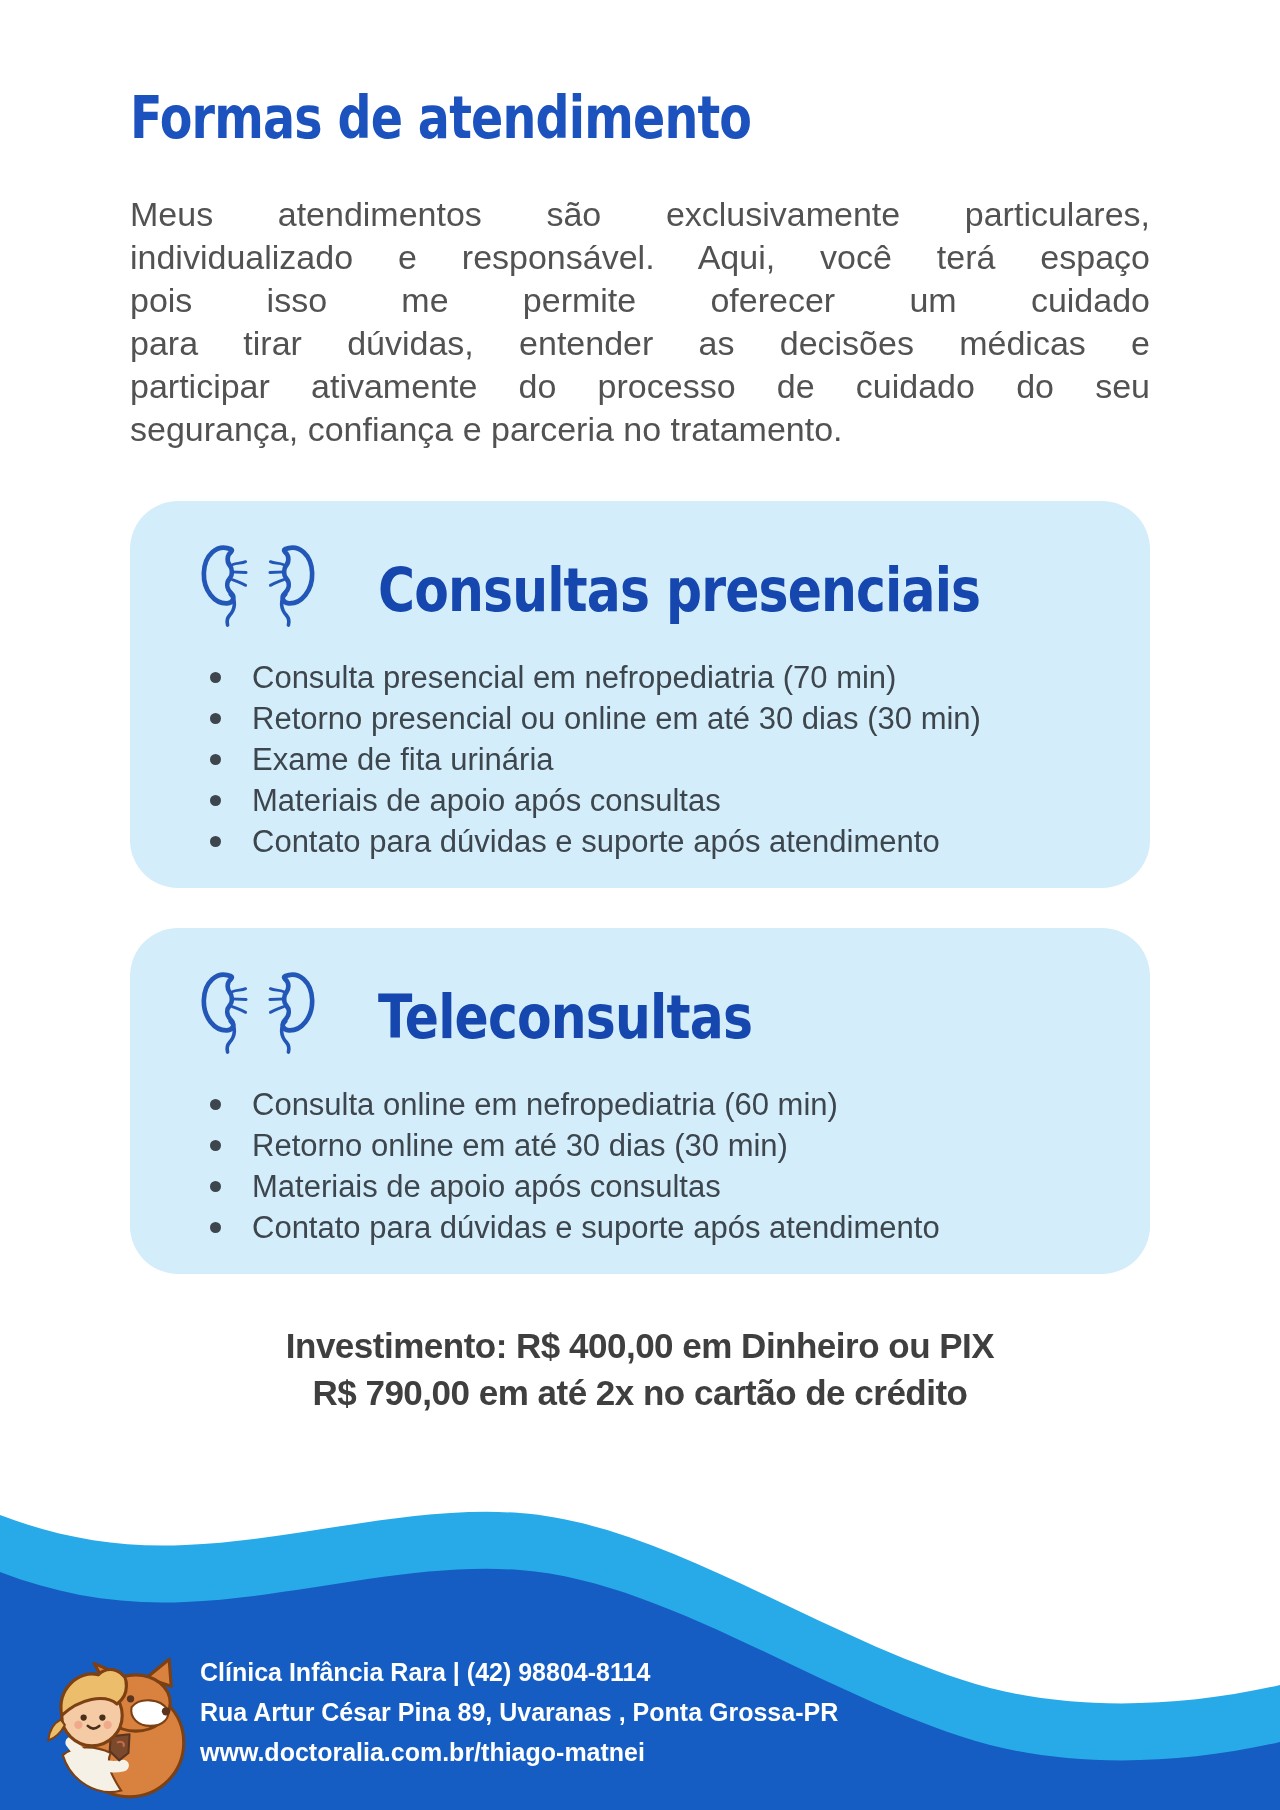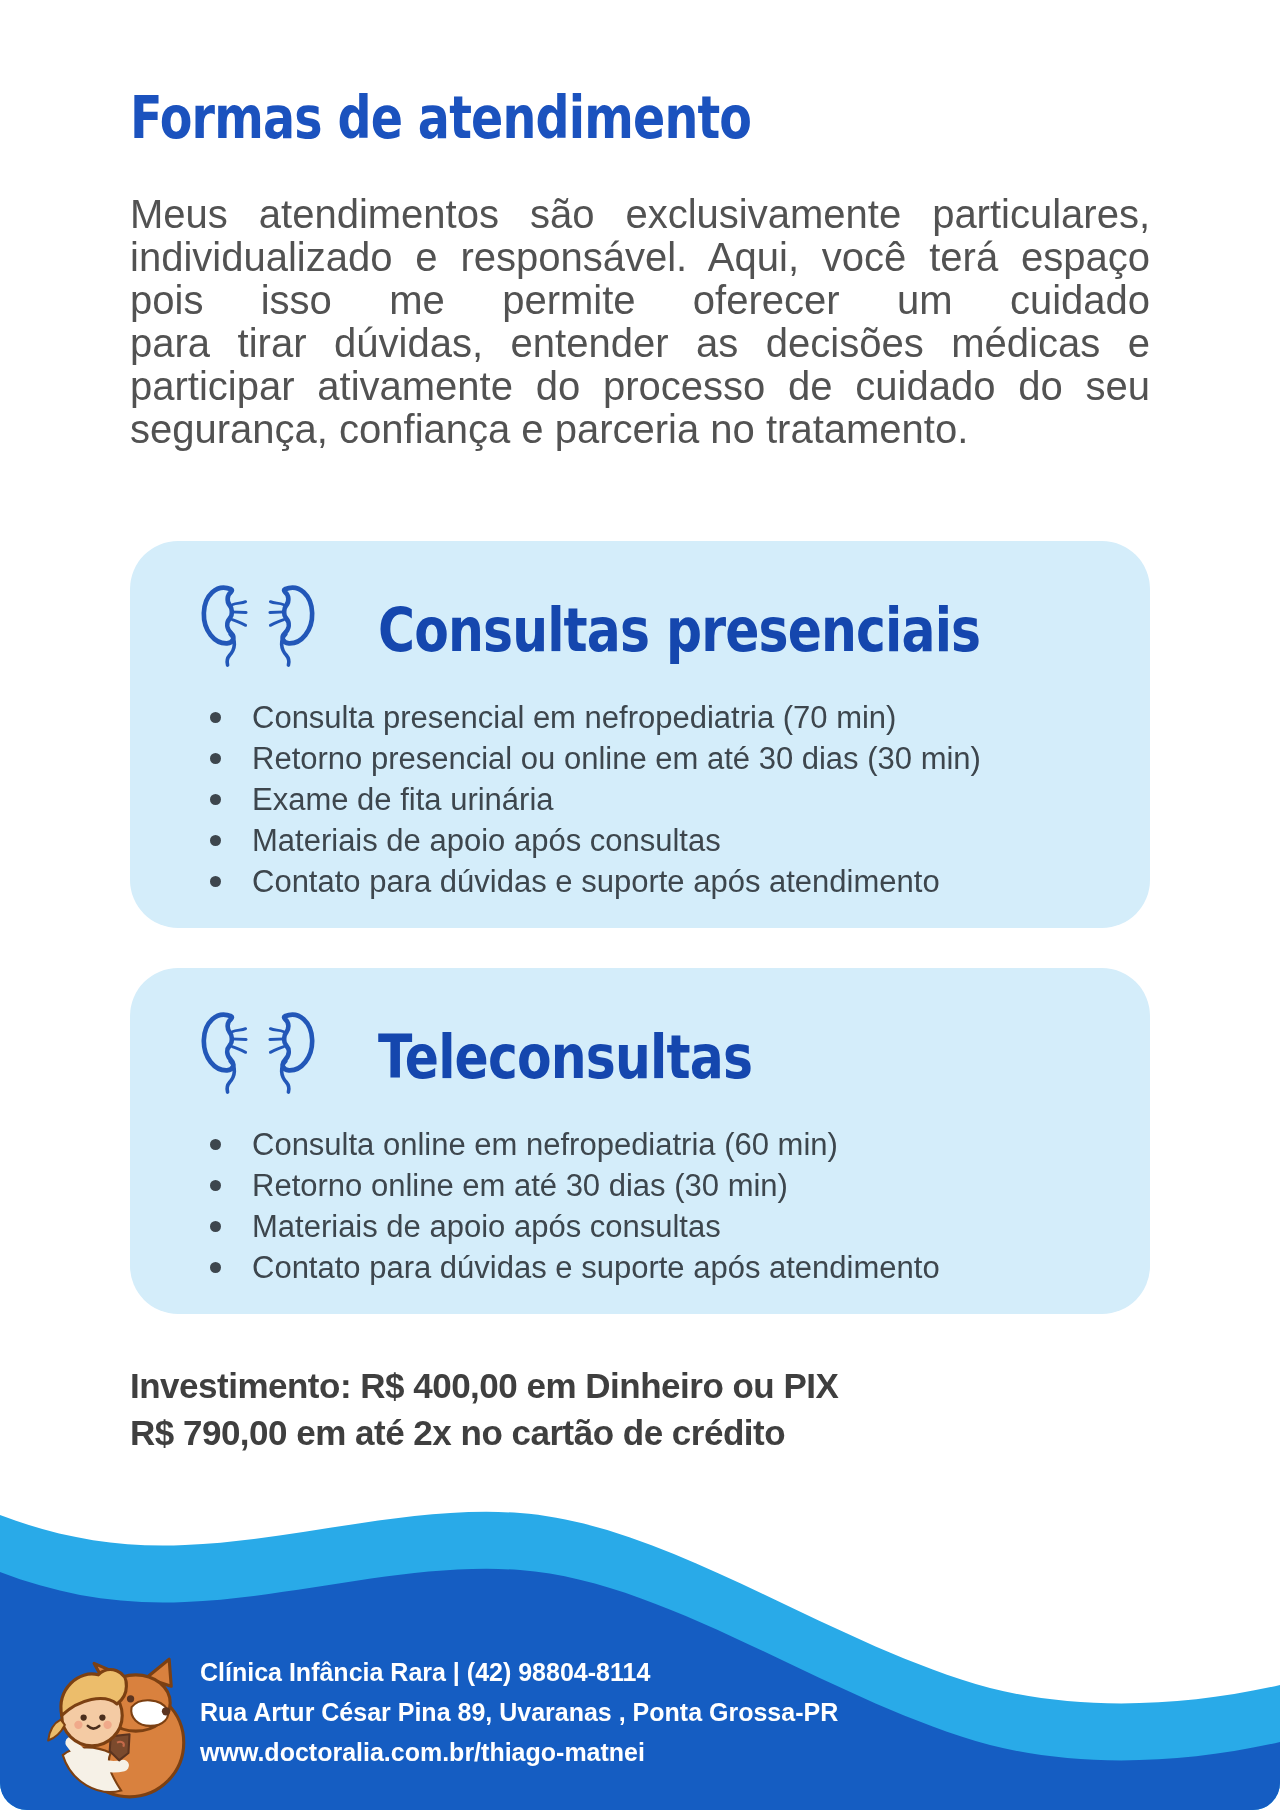--- a/index.html
+++ b/index.html
@@ -5,30 +5,30 @@
   :root{
     --title_blue:#1b52be; --heading_blue:#1547ae; --icon_blue:#2257b8;
     --card_bg:#d4edfa; --body_text:#525252; --bullet_text:#3d464d;
     --invest_text:#3f3f3f; --light_wave:#29aae8; --dark_wave:#155dc2;
     --footer_text:#ffffff;
   }
   *{margin:0;padding:0;box-sizing:border-box}
   html,body{background:#fff}
   .page{
     position:relative; width:1280px; height:1810px; background:#ffffff;
-    overflow:hidden; font-family:"Liberation Sans",sans-serif;border-radius:27px;
+    overflow:hidden; font-family:"Liberation Sans",sans-serif;
   }
   .content{ padding:88px 130px 0 130px; }
   h1.title{
     font-family:"DejaVu Sans",sans-serif; font-weight:bold;
     font-size:58px; line-height:1.05; color:var(--title_blue);
     letter-spacing:-1px; transform:scaleX(.82); transform-origin:left center;
     white-space:nowrap; margin-bottom:44px;
   }
-  .intro{ color:var(--body_text); font-size:40px; line-height:43px; margin-bottom:90px; }
+  .intro{ color:var(--body_text); font-size:34px; line-height:43px; margin-bottom:50px; }
   .para-line{ text-align:justify; text-align-last:justify; }
   .para-line.last{ text-align-last:left; }
   .card{
     background:var(--card_bg); border-radius:48px;
     padding:40px 68px 26px 68px; margin-bottom:40px;
   }
   .card-head{ display:flex; align-items:center; gap:60px; margin-bottom:18px; }
   .kidneys{ flex:0 0 auto; width:120px; height:98px; display:block; }
   .kidneys svg{ width:100%; height:100%; display:block; }
   h2.card-title{
@@ -39,21 +39,21 @@
   ul.bullets{ list-style:none; padding-left:6px; }
   ul.bullets li{
     position:relative; padding-left:48px; color:var(--bullet_text);
     font-size:31px; line-height:41px;
   }
   ul.bullets li::before{
     content:""; position:absolute; left:6px; top:15px; width:11px; height:11px;
     border-radius:50%; background:var(--bullet_text);
   }
   .invest{
-    margin-top:48px; text-align:left; color:var(--invest_text);
+    margin-top:48px; text-align:center; color:var(--invest_text);
     font-family:"Liberation Sans",sans-serif; font-weight:bold;
     font-size:35px; line-height:47px; letter-spacing:-.5px;
   }
   footer{ position:absolute; left:0; bottom:0; width:1280px; height:460px; }
   .waves{ position:absolute; inset:0; width:100%; height:100%; display:block; }
   .logo{ position:absolute; left:44px; top:305px; width:146px; height:146px; }
   .logo svg{ width:100%; height:100%; display:block; }
   .contact{
     position:absolute; left:200px; top:306px; display:flex; flex-direction:column;
     gap:8px; color:var(--footer_text); font-weight:bold; font-size:25px; line-height:32px;

